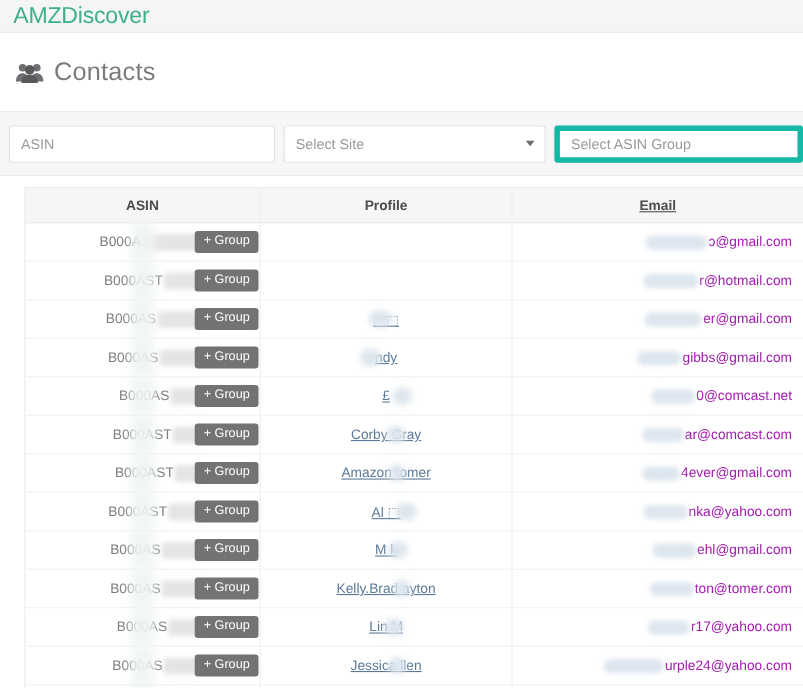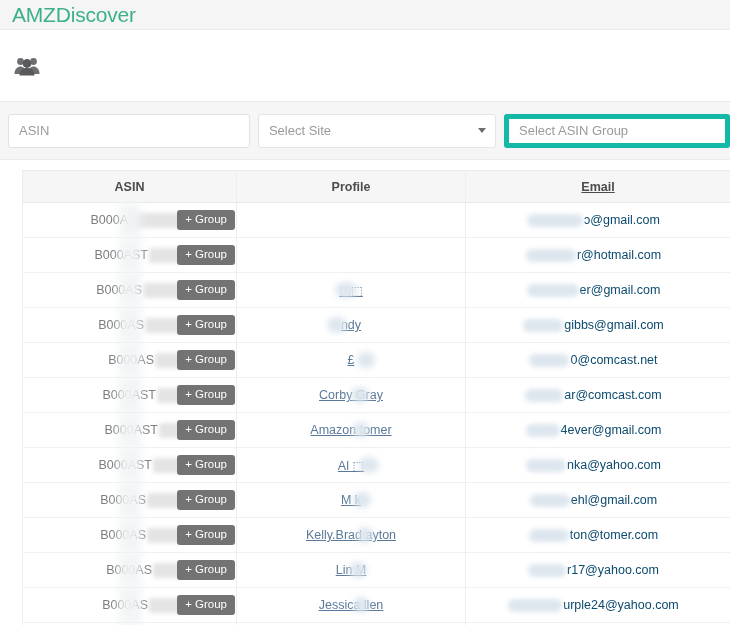--- a/index.html
+++ b/index.html
@@ -180,23 +180,23 @@
     top: 50%;
     transform: translateY(-50%);
     background: #dde6ee;
     border-radius: 50%;
     filter: blur(3px);
     pointer-events: none;
   }
 
   
   .email-cell {
-    text-align: center;
+    text-align: right;
     padding-right: 10px;
-    color: #0c4a6e;
+    color: #a21caf;
     font-size: 12.5px;
     white-space: nowrap;
   }
   .email-redact {
     display: inline-block;
     background: #dde6ee;
     height: 13px;
     border-radius: 6px;
     filter: blur(2.6px);
     vertical-align: middle;
@@ -214,20 +214,21 @@
   <span id="users-icon">
     <svg width="26" height="20" viewBox="0 0 26 20">
       <circle cx="6.5" cy="5.5" r="3.4" fill="#6d6e71"></circle>
       <circle cx="19.5" cy="5.5" r="3.4" fill="#6d6e71"></circle>
       <circle cx="13" cy="7.5" r="4.4" fill="#58595b"></circle>
       <path d="M0.5 18 C0.5 12.5 4 10.5 6.5 10.5 C9 10.5 12.5 12.5 12.5 18 Z" fill="#6d6e71"></path>
       <path d="M13.5 18 C13.5 12.5 17 10.5 19.5 10.5 C22 10.5 25.5 12.5 25.5 18 Z" fill="#6d6e71"></path>
       <path d="M5.5 19.5 C5.5 14 9 12 13 12 C17 12 20.5 14 20.5 19.5 Z" fill="#58595b"></path>
     </svg>
   </span>
+  <span id="page-title">Contacts</span>
 </div>
 
 <div id="filterbar">
   <div class="field" id="asin-input">
     <span>ASIN</span>
   </div>
   <div class="field" id="site-select">
     <span>Select Site</span>
     <span class="caret"></span>
   </div>

